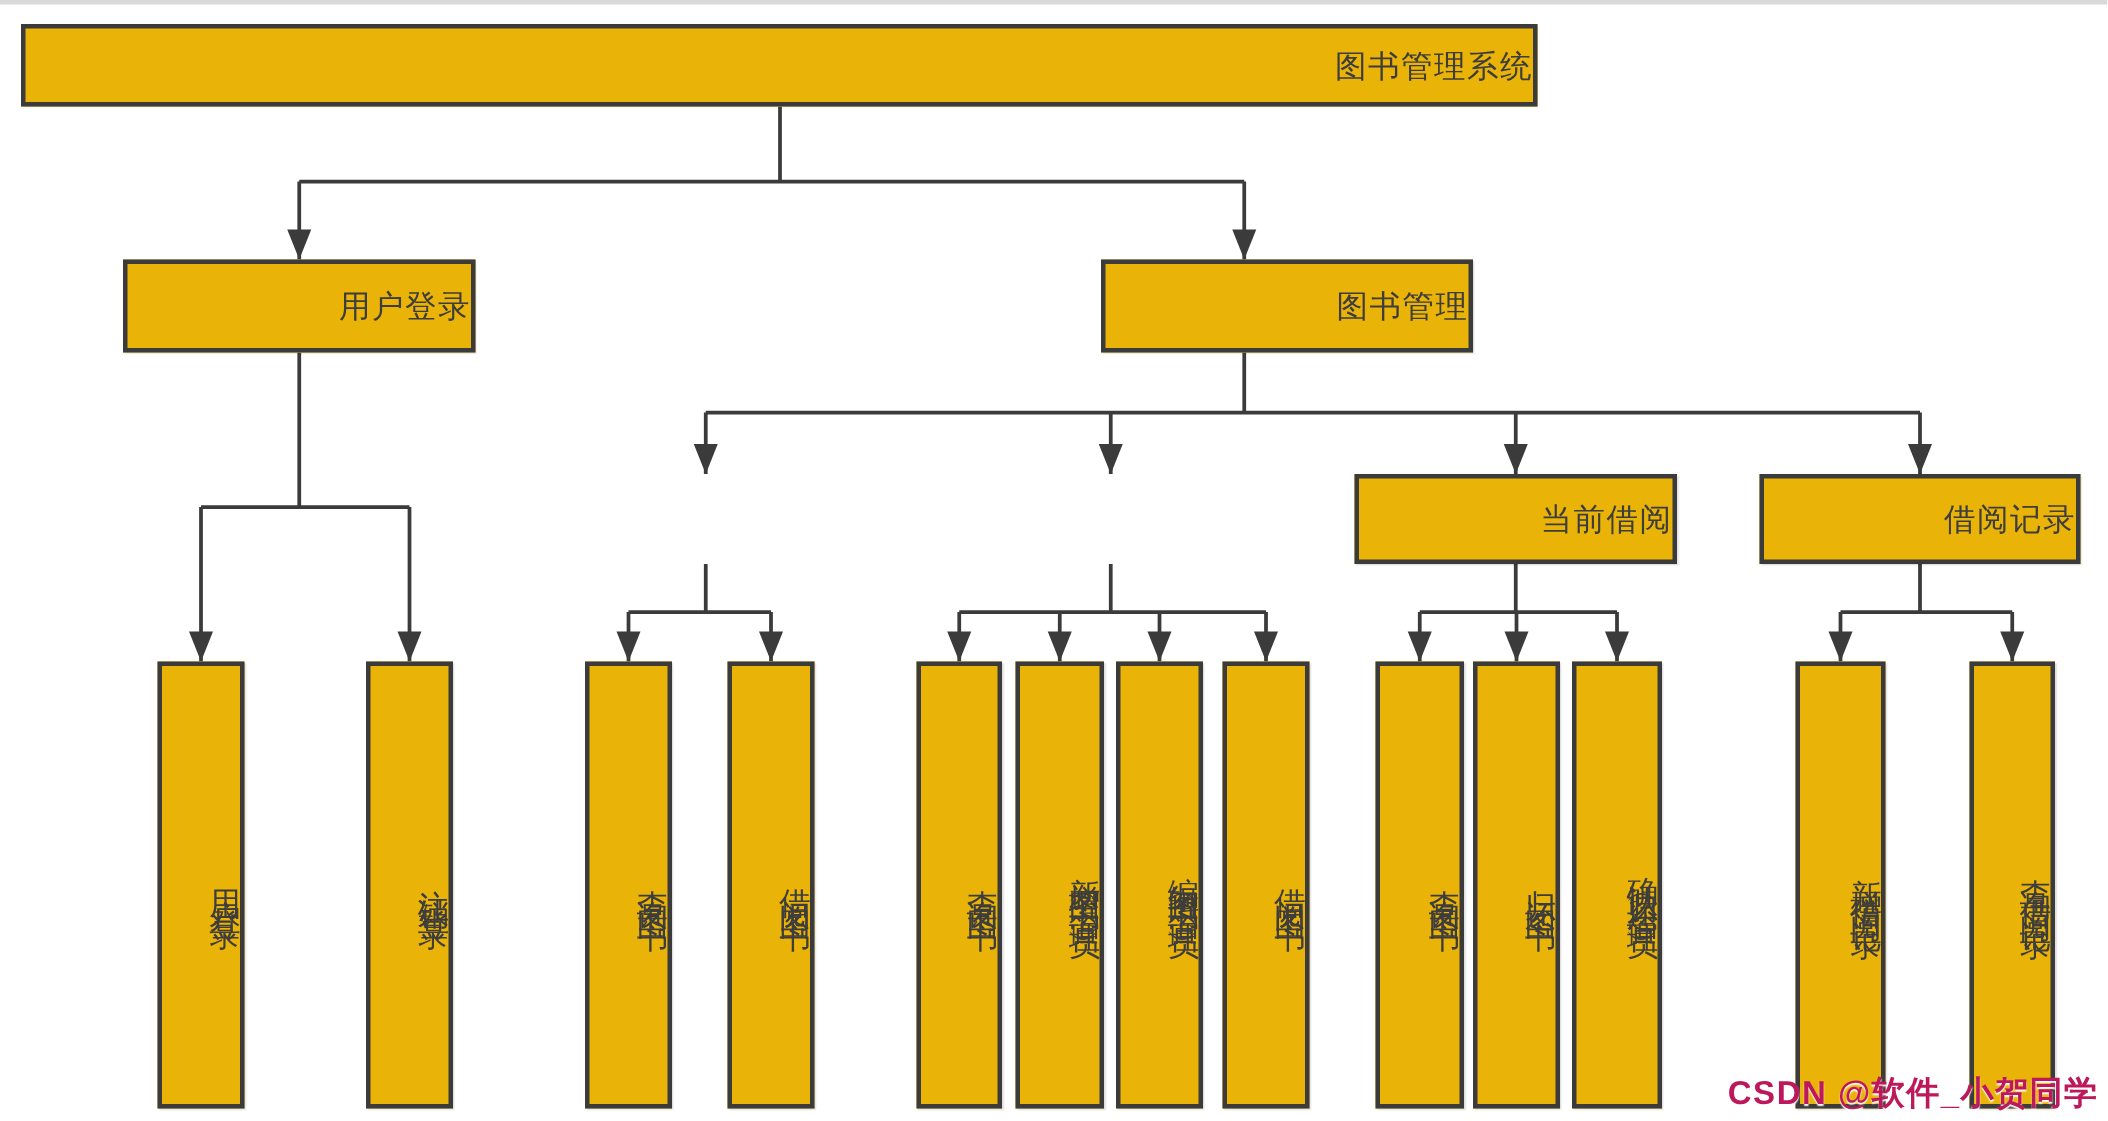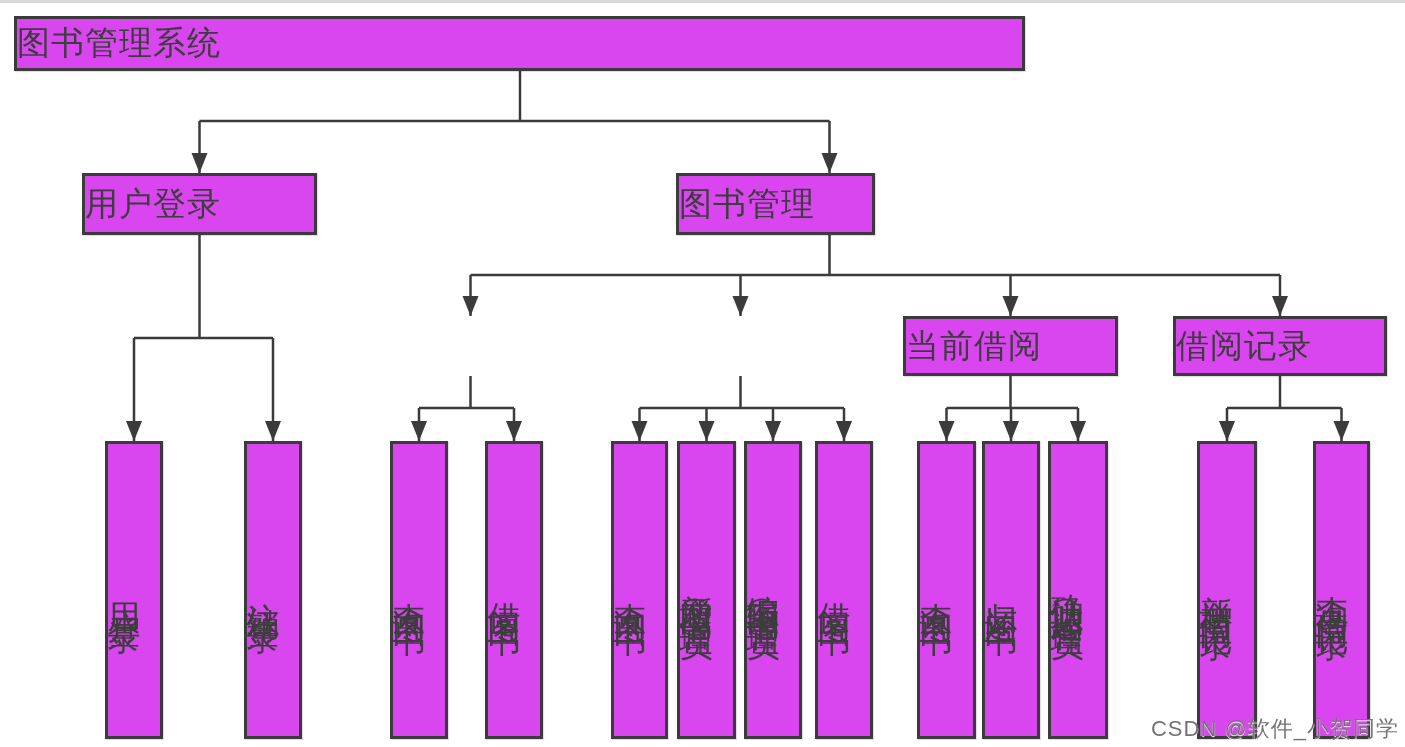--- a/index.html
+++ b/index.html
@@ -10,45 +10,46 @@
     border-top:3px solid #d9d9d9;
     box-sizing:border-box;
     font-family:"Liberation Sans","DejaVu Sans",sans-serif;
     overflow:hidden;
   }
   .edges{position:absolute;left:0;top:0;width:1405px;height:747px;pointer-events:none;}
   .node{
     position:absolute;
     box-sizing:border-box;
     border:3px solid #3b3b3b;
-    background:#d946ef;
-    display:flex;align-items:center;justify-content:flex-start;
+    background:#eab308;
+    display:flex;align-items:center;justify-content:flex-end;
     color:#3d3d3d;
-    font-size:33px;
+    font-size:21px;
     letter-spacing:1px;
     box-shadow:1px 1px 1px rgba(0,0,0,0.12);
     z-index:2;
   }
   .node .hspan{white-space:nowrap;}
   .node .vspan{
     writing-mode:vertical-rl;
     text-orientation:mixed;
     letter-spacing:7px;
     line-height:1;
     white-space:nowrap;
   }
   .watermark{
     position:absolute;
     right:6px;bottom:3px;
     font-size:22px;
     letter-spacing:1px;
-    color:#737373;
+    color:#be185d;
     text-shadow:0 1px 1px #ffffff;
     z-index:3;
     white-space:nowrap;
+    font-weight:bold;
   }
   .edge-path{stroke:#3b3b3b;stroke-width:2.5;fill:none;}
   .arrowhead{fill:#3b3b3b;stroke:none;}
 </style>
 </head>
 <body>
 
 <div class="canvas">
 
   <svg class="edges" viewBox="0 0 1405 747" xmlns="http://www.w3.org/2000/svg">
@@ -90,21 +91,21 @@
     </g>
   </svg>
 
   <div class="node" style="left:14px;top:13px;width:1011px;height:55px">
     <span class="hspan">图书管理系统</span>
   </div>
 
   <div class="node" style="left:82px;top:170px;width:235px;height:62px">
     <span class="hspan">用户登录</span>
   </div>
-  <div class="node" style="left:676px;top:170px;width:199px;height:62px">
+  <div class="node" style="left:734px;top:170px;width:248px;height:62px">
     <span class="hspan">图书管理</span>
   </div>
 
   <div class="node" style="left:903px;top:313px;width:215px;height:60px">
     <span class="hspan">当前借阅</span>
   </div>
   <div class="node" style="left:1173px;top:313px;width:214px;height:60px">
     <span class="hspan">借阅记录</span>
   </div>
 

